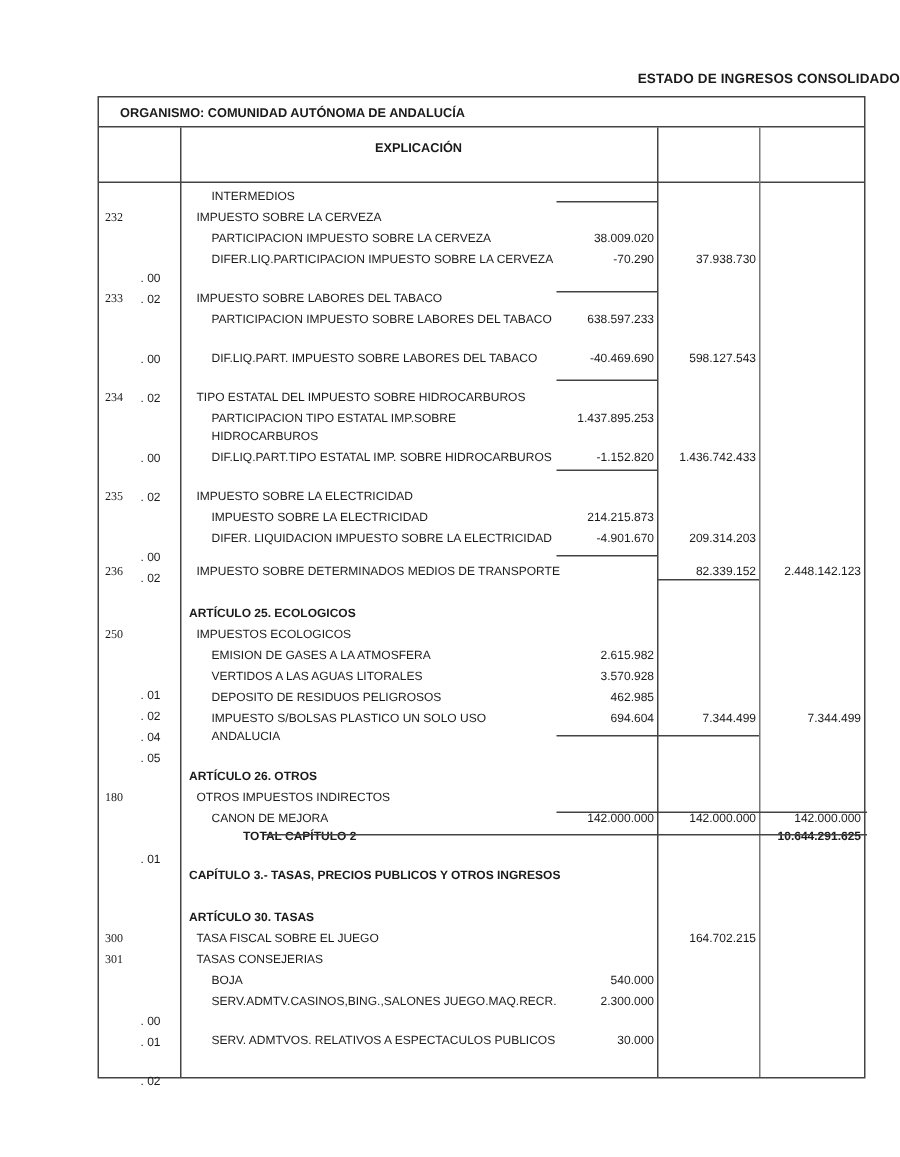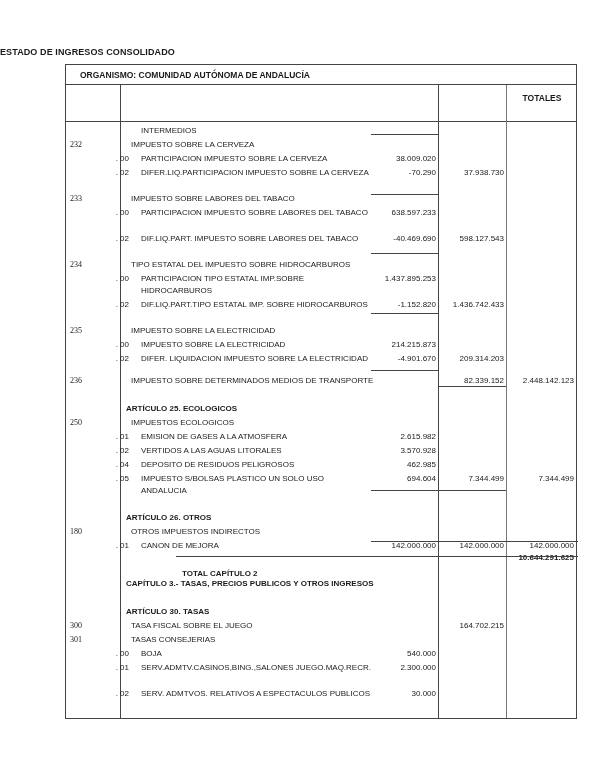--- a/index.html
+++ b/index.html
@@ -1,51 +1,51 @@
 <!DOCTYPE html>
 <html><head>
 <meta charset="utf-8">
 <style>
   html, body { margin:0; padding:0; background:#ffffff; }
   body { width:600px; height:771px; position:relative; overflow:hidden;
          font-family:"Liberation Sans", sans-serif; color:#1a1a1a; }
-  .title { position:absolute; top:47px; left:0; width:600px; text-align:left;
+  .title { position:absolute; top:47px; left:0; width:600px; text-align:right;
            font-size:9px; font-weight:bold; letter-spacing:0.1px; }
   .table { position:absolute; left:65px; top:64px; width:512px; height:655px;
            border:1px solid #444; box-sizing:border-box; }
   .org { position:absolute; left:0; top:0; width:100%; height:20px; border-bottom:1px solid #444;
          font-size:8.5px; font-weight:bold; line-height:20px; padding-left:14px; box-sizing:border-box; }
   .hdr { position:absolute; top:20px; height:36px; font-size:8.5px; font-weight:bold;
          text-align:center; line-height:13px; padding-top:7px; box-sizing:border-box; }
   .hline { position:absolute; left:0; top:56px; width:100%; height:0; border-top:1px solid #444; }
   .vline { position:absolute; top:20px; bottom:0; width:0; border-left:1px solid #444; }
   .vline.c1 { left:54px; }
   .vline.c2 { left:372px; }
   .vline.c3 { left:440px; border-left-color:#777; }
   .row { position:absolute; left:0; width:100%; font-size:8px; line-height:11.5px; }
   .row .code { position:absolute; left:4px;font-family:Liberation Serif, serif; }
-  .row .sub { position:absolute; left:45px; width:18px; text-align:right; }
+  .row .sub { position:absolute; left:23px; width:18px; text-align:right;margin-top:27px; }
   .row .txt { position:absolute; left:75px; width:230px; }
   .row .txt.l1 { left:65px; width:300px; }
   .row .txt.bold { font-weight:bold; left:60px; width:310px; }
   .row .v1 { position:absolute; left:300px; width:70px; text-align:right; }
   .row .v2 { position:absolute; left:374px; width:64px; text-align:right; }
   .row .v3 { position:absolute; left:442px; width:66px; text-align:right; }
   .rule { position:absolute; height:0; border-top:1px solid #444; }
 </style>
 </head>
 <body>
 
 <div class="title">ESTADO DE INGRESOS CONSOLIDADO</div>
 
 <div class="table">
   <div class="org">ORGANISMO: COMUNIDAD AUTÓNOMA DE ANDALUCÍA</div>
 
-  <div class="hdr" style="left:440px;width:72px;">
-    <div>TOTALES</div>
+  <div class="hdr" style="left:54px;width:318px;">
+    <div>EXPLICACIÓN</div>
   </div>
 
   <div class="hline"></div>
   <div class="vline c1"></div>
   <div class="vline c2"></div>
   <div class="vline c3"></div>
 
   <div id="rows">
       <div class="row" style="top: 60px;">
         <span class="code"></span>
@@ -227,21 +227,21 @@
         <span class="code"></span>
         <span class="sub">. 01</span>
         <span class="txt">CANON DE MEJORA</span>
         <span class="v1">142.000.000</span>
         <span class="v2">142.000.000</span>
         <span class="v3">142.000.000</span>
       </div>
       <div class="row" style="top: 487px;">
         <span class="code"></span>
         <span class="sub"></span>
-        <span class="txt bold" style="left: 116px; margin-top: 16px;">TOTAL CAPÍTULO   2</span>
+        <span class="txt bold" style="left: 96px;">TOTAL CAPÍTULO   2</span>
         <span class="v1"></span>
         <span class="v2"></span>
         <span class="v3" style="font-weight: bold;">10.644.291.625</span>
       </div>
       <div class="row" style="top: 513px;">
         <span class="code"></span>
         <span class="sub"></span>
         <span class="txt bold">CAPÍTULO 3.- TASAS, PRECIOS PUBLICOS Y OTROS INGRESOS</span>
         <span class="v1"></span>
         <span class="v2"></span>

